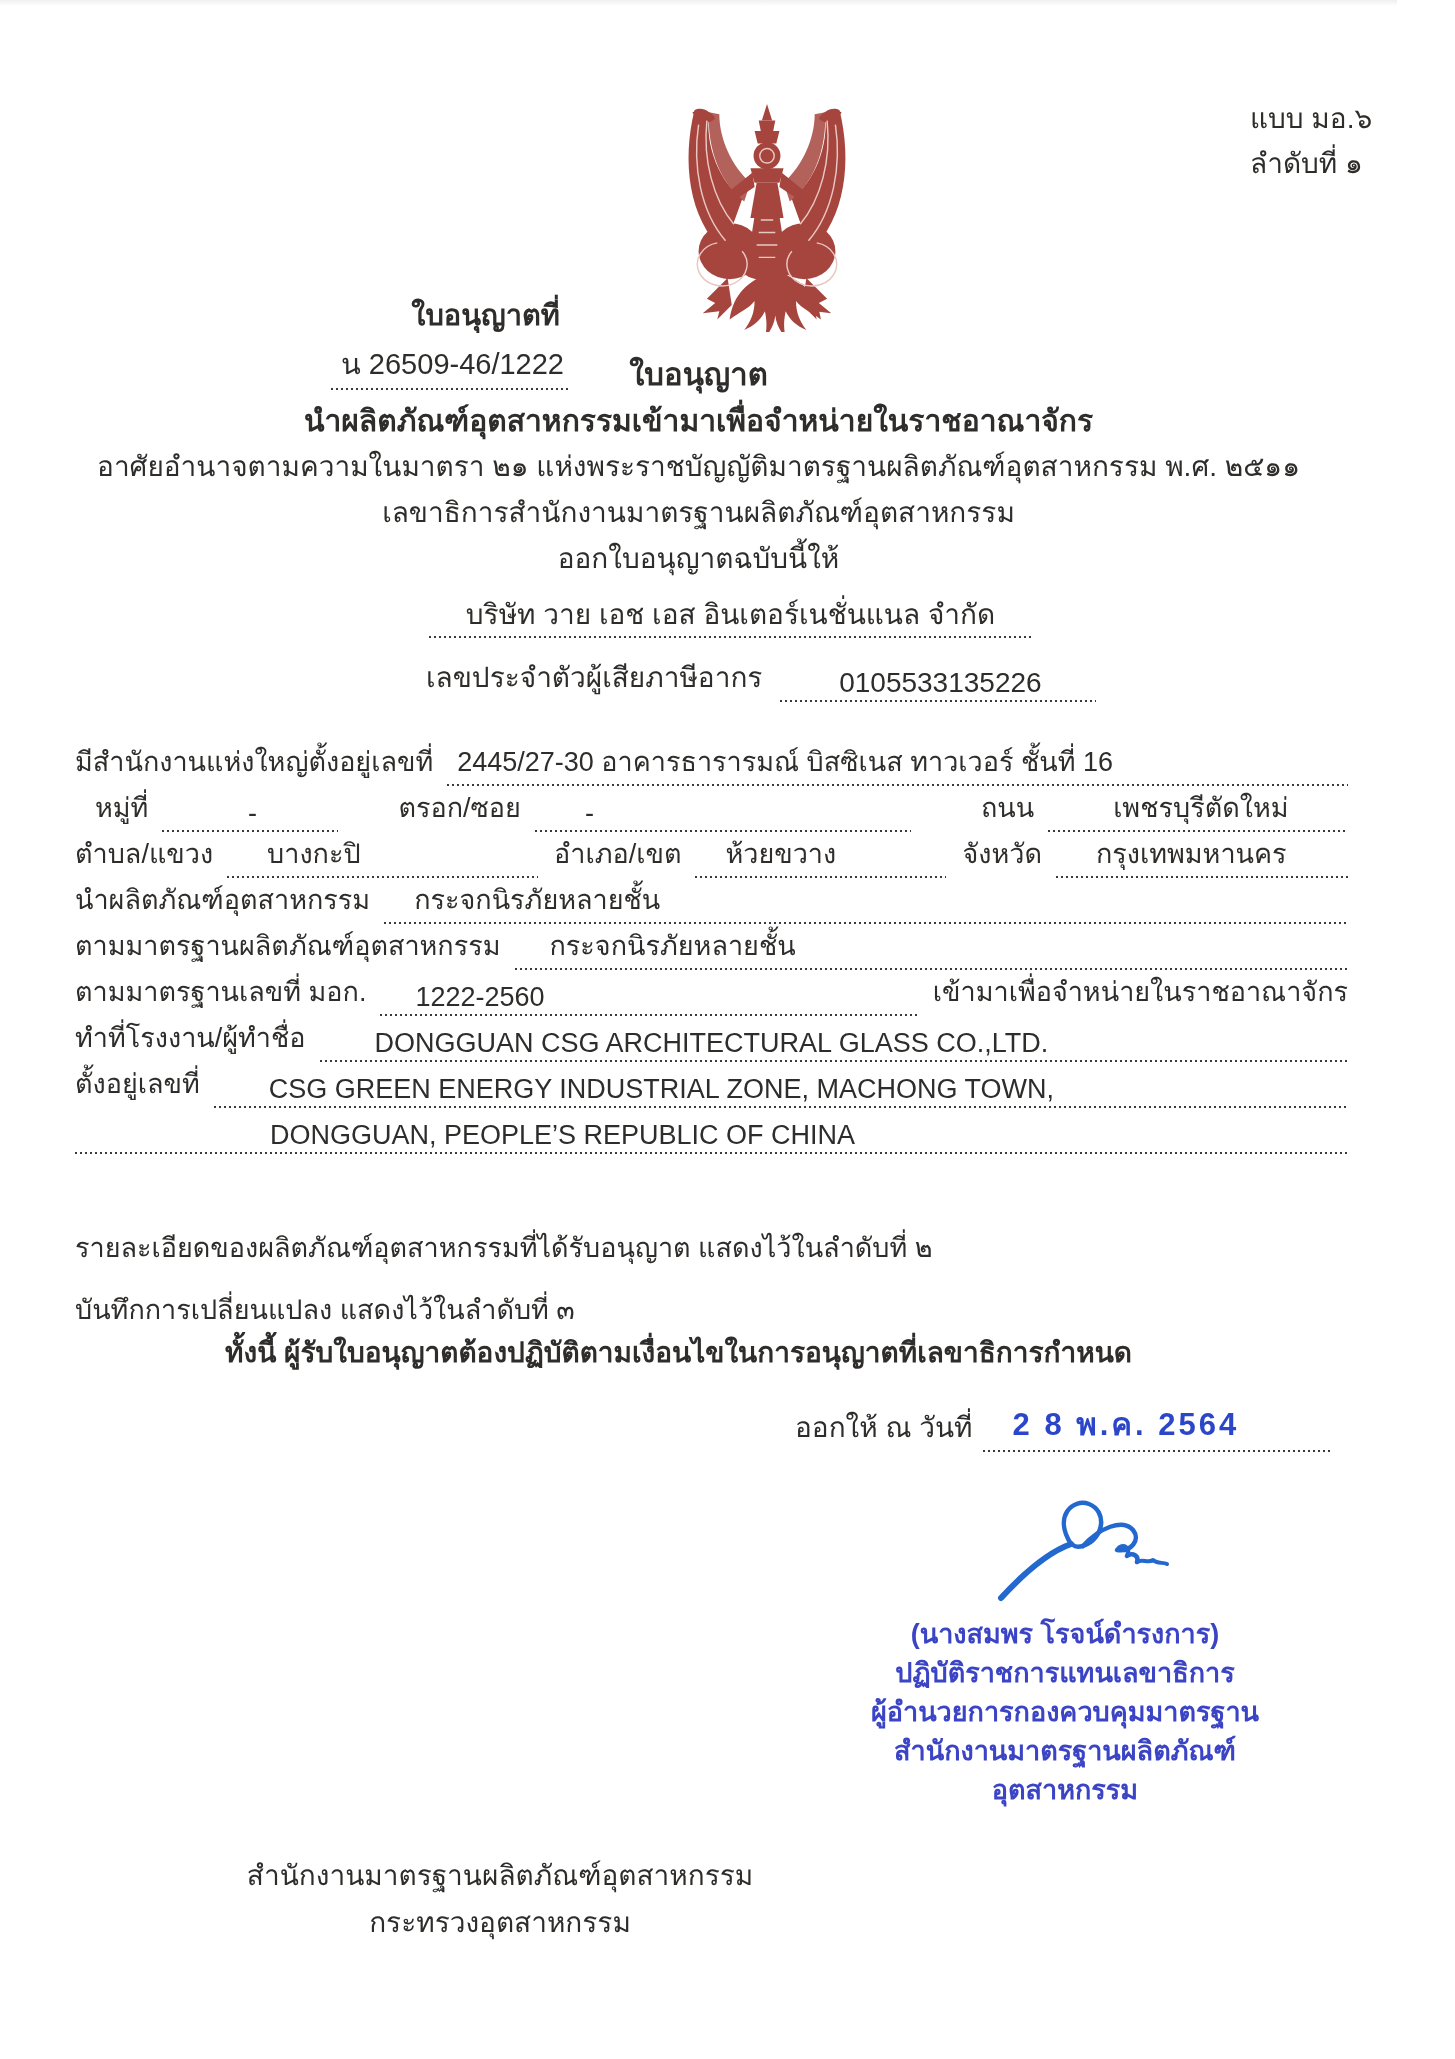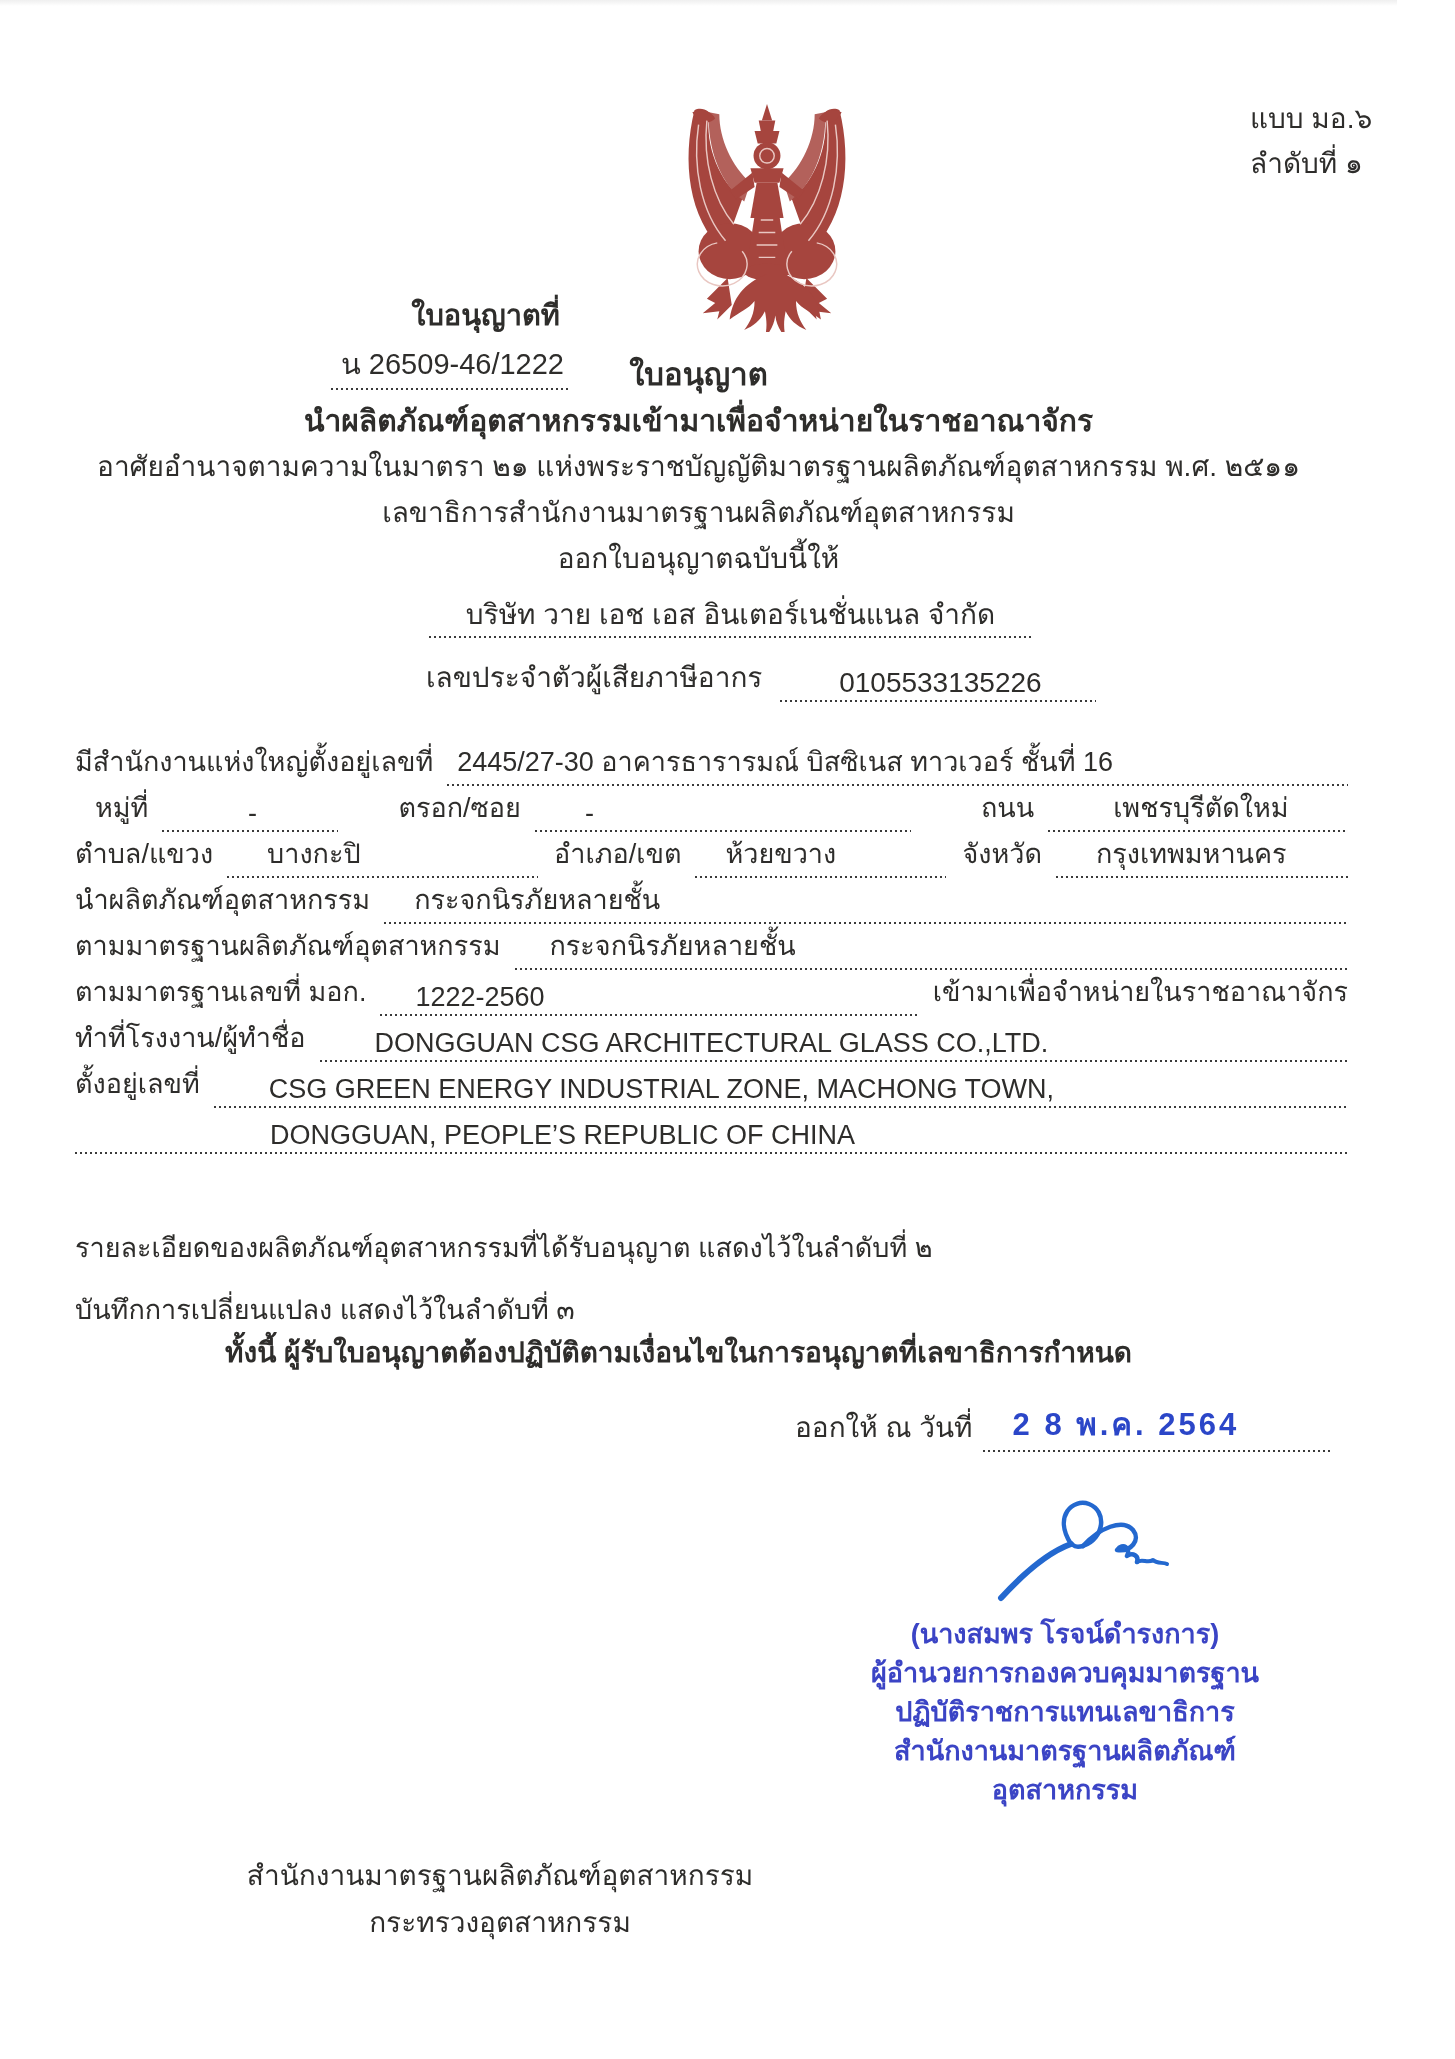--- a/index.html
+++ b/index.html
@@ -198,22 +198,22 @@
         <path d="M6,102 C28,78 54,56 76,48" stroke-width="6"></path>
         <path d="M76,48 C58,20 78,2 94,8 C112,15 110,42 88,50 C84,51 80,51 78,49" stroke-width="4.5"></path>
         <path d="M88,50 C104,32 128,22 138,34 C146,44 136,56 122,54 C128,46 136,52 132,60 C138,56 144,60 142,66" stroke-width="4.5"></path>
         <path d="M142,66 c6,-4 10,2 16,-2 c4,4 10,2 14,4" stroke-width="4"></path>
       </g>
     </svg>
   </div>
 
   <div class="abs stampblock">
     <div>(นางสมพร  โรจน์ดำรงการ)</div>
+    <div>ปฏิบัติราชการแทนเลขาธิการ</div>
     <div>ผู้อำนวยการกองควบคุมมาตรฐาน</div>
-    <div>ปฏิบัติราชการแทนเลขาธิการ</div>
     <div>สำนักงานมาตรฐานผลิตภัณฑ์อุตสาหกรรม</div>
   </div>
 
   <div class="abs footer">
     <div>สำนักงานมาตรฐานผลิตภัณฑ์อุตสาหกรรม</div>
     <div>กระทรวงอุตสาหกรรม</div>
   </div>
 
 </div>
 

